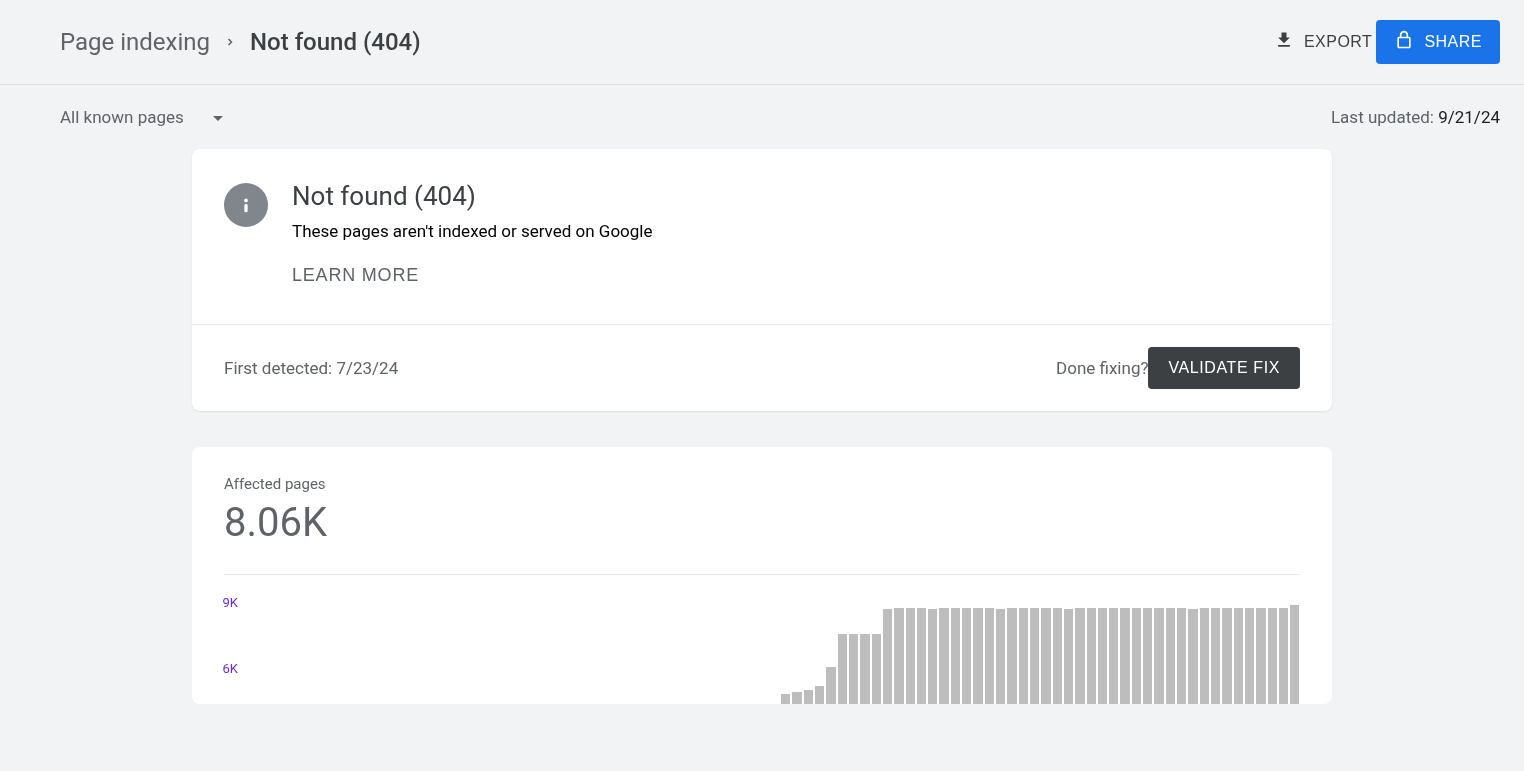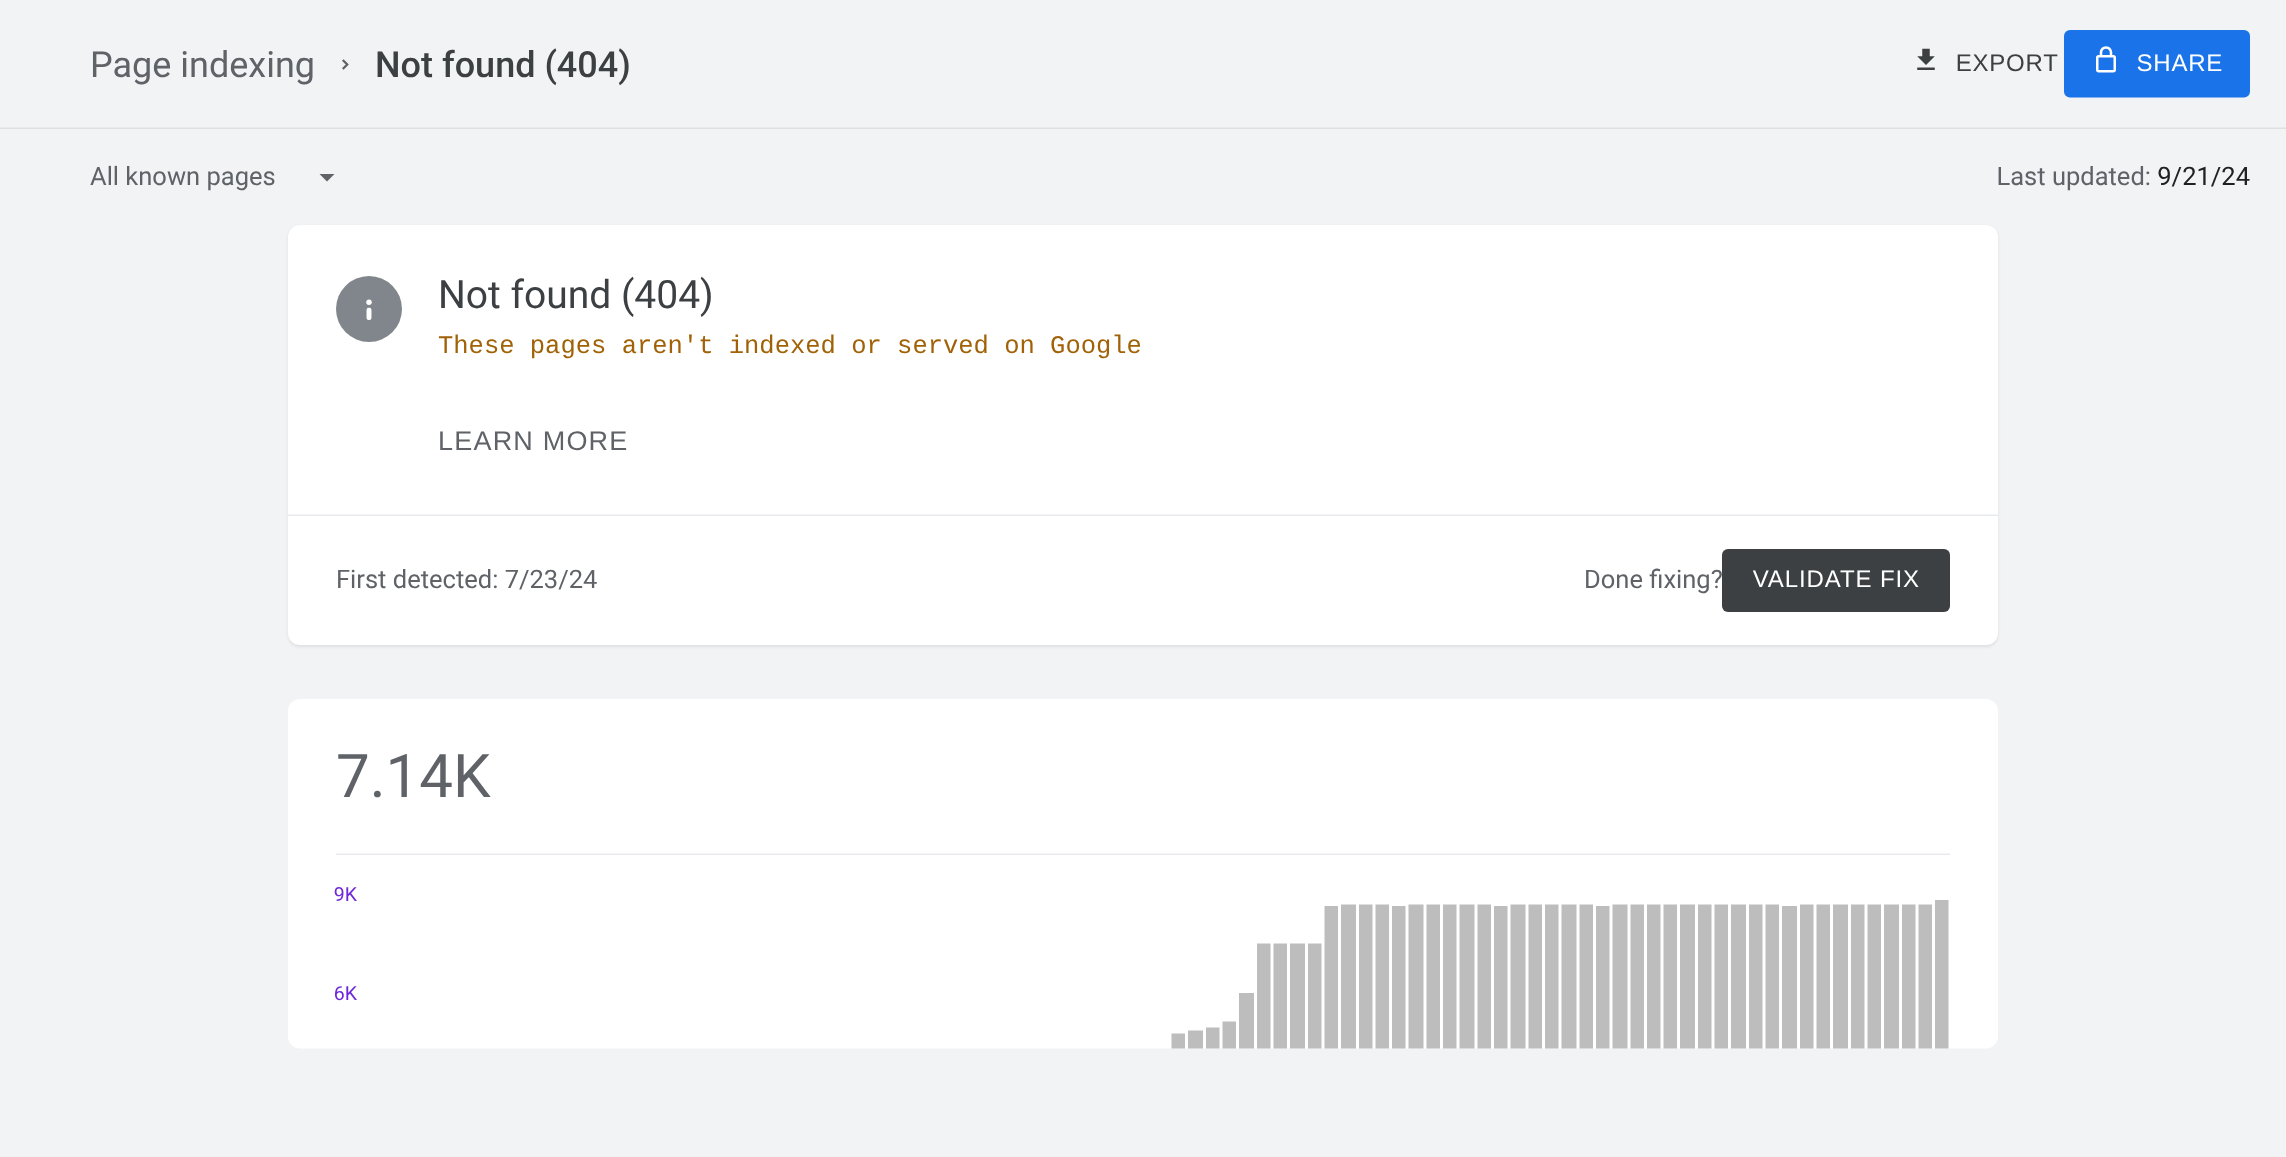--- a/index.html
+++ b/index.html
@@ -120,23 +120,22 @@
     margin-top: 2px;
   }
   .card-title {
     font-size: 26px;
     color: #3c4043;
     font-weight: 400;
     margin-bottom: 10px;
   }
   .card-subtitle {
     font-size: 17px;
-    color: #a16207;
-    margin-bottom: 39px;
-    font-family: Liberation Mono, monospace;
+    color: #000000;
+    margin-bottom: 20px;
   }
   .learn-more {
     font-size: 18px;
     font-weight: 500;
     color: #5f6368;
     letter-spacing: 0.8px;
     background: none;
     border: none;
     cursor: pointer;
     padding: 4px 0;
@@ -291,21 +290,22 @@
         <span>First detected: </span><span>7/23/24</span>
       </div>
       <div class="validate-group">
         <span class="done-fixing">Done fixing?</span>
         <button class="validate-btn">VALIDATE FIX</button>
       </div>
     </div>
   </div>
 
   <div class="chart-card">
-    <div class="affected-value">7.14K</div>
+    <div class="affected-label">Affected pages</div>
+    <div class="affected-value">8.06K</div>
     <div class="chart-wrap">
       <div class="y-axis">
         <div class="y-tick" style="top:8%;">9K</div>
         <div class="y-tick" style="top:68%;">6K</div>
       </div>
       <div class="bars" id="bars">
           <div class="bar" style="height: 0%; background: transparent;"></div>
           <div class="bar" style="height: 0%; background: transparent;"></div>
           <div class="bar" style="height: 0%; background: transparent;"></div>
           <div class="bar" style="height: 0%; background: transparent;"></div>

